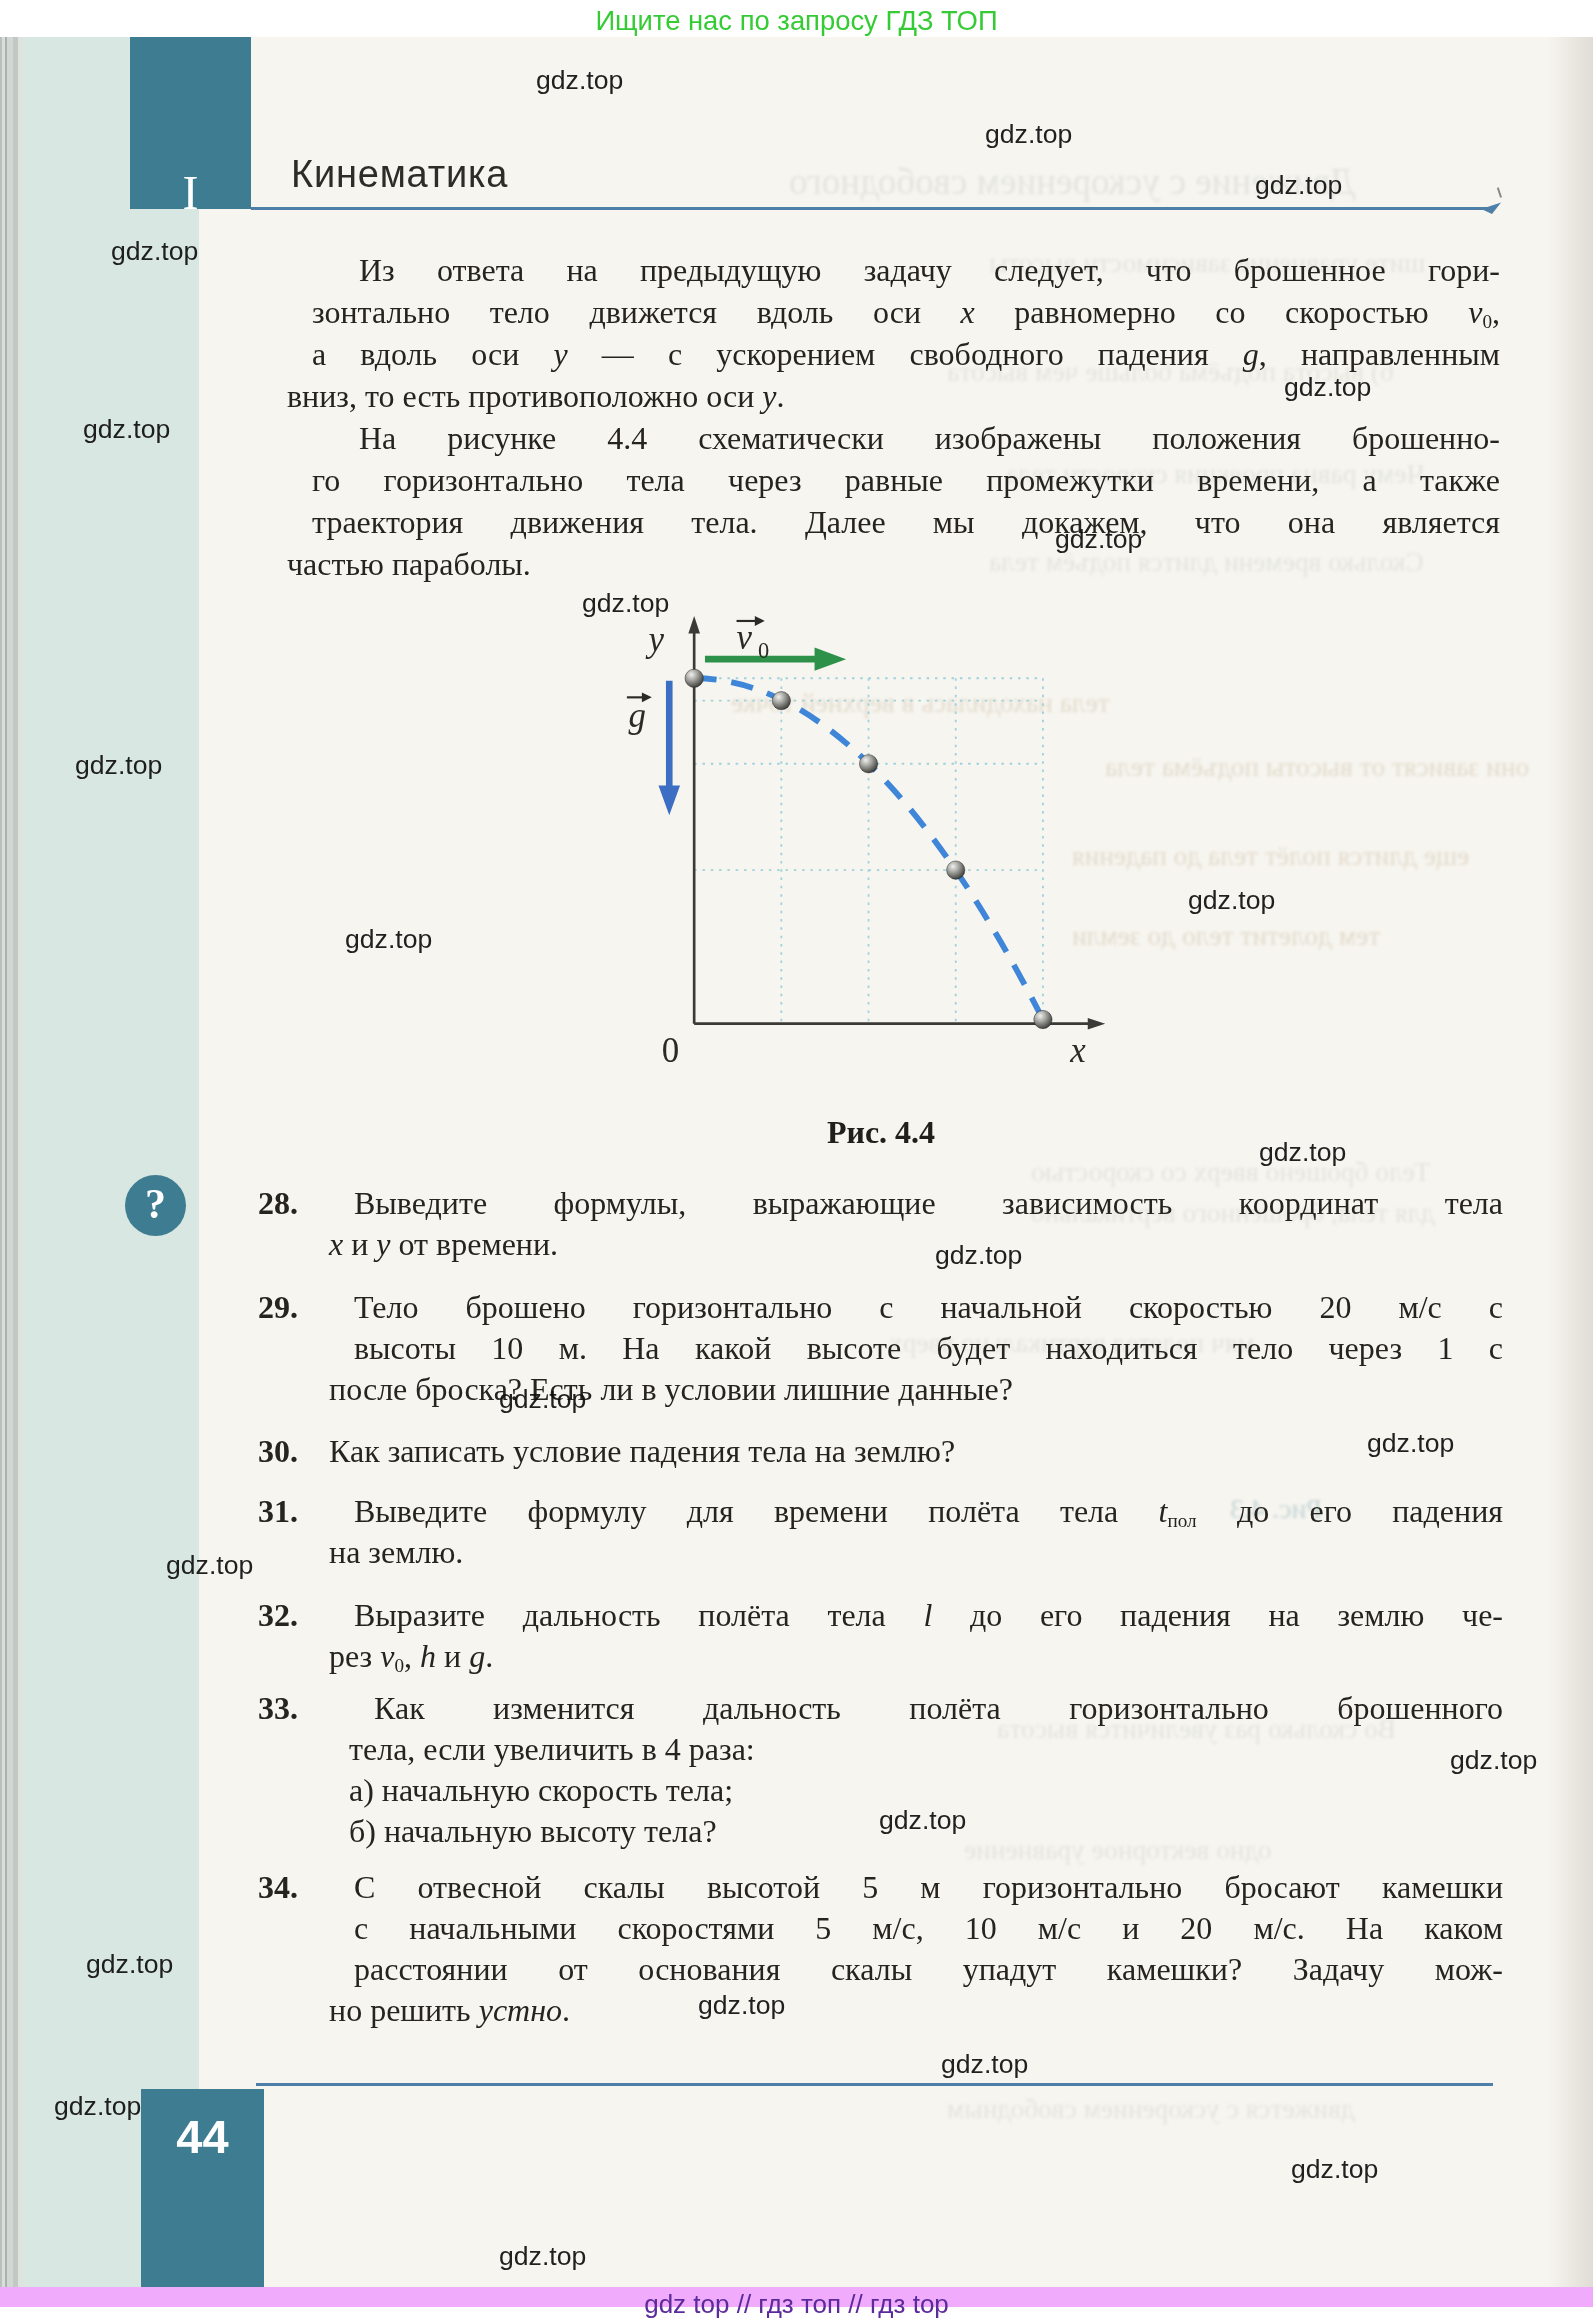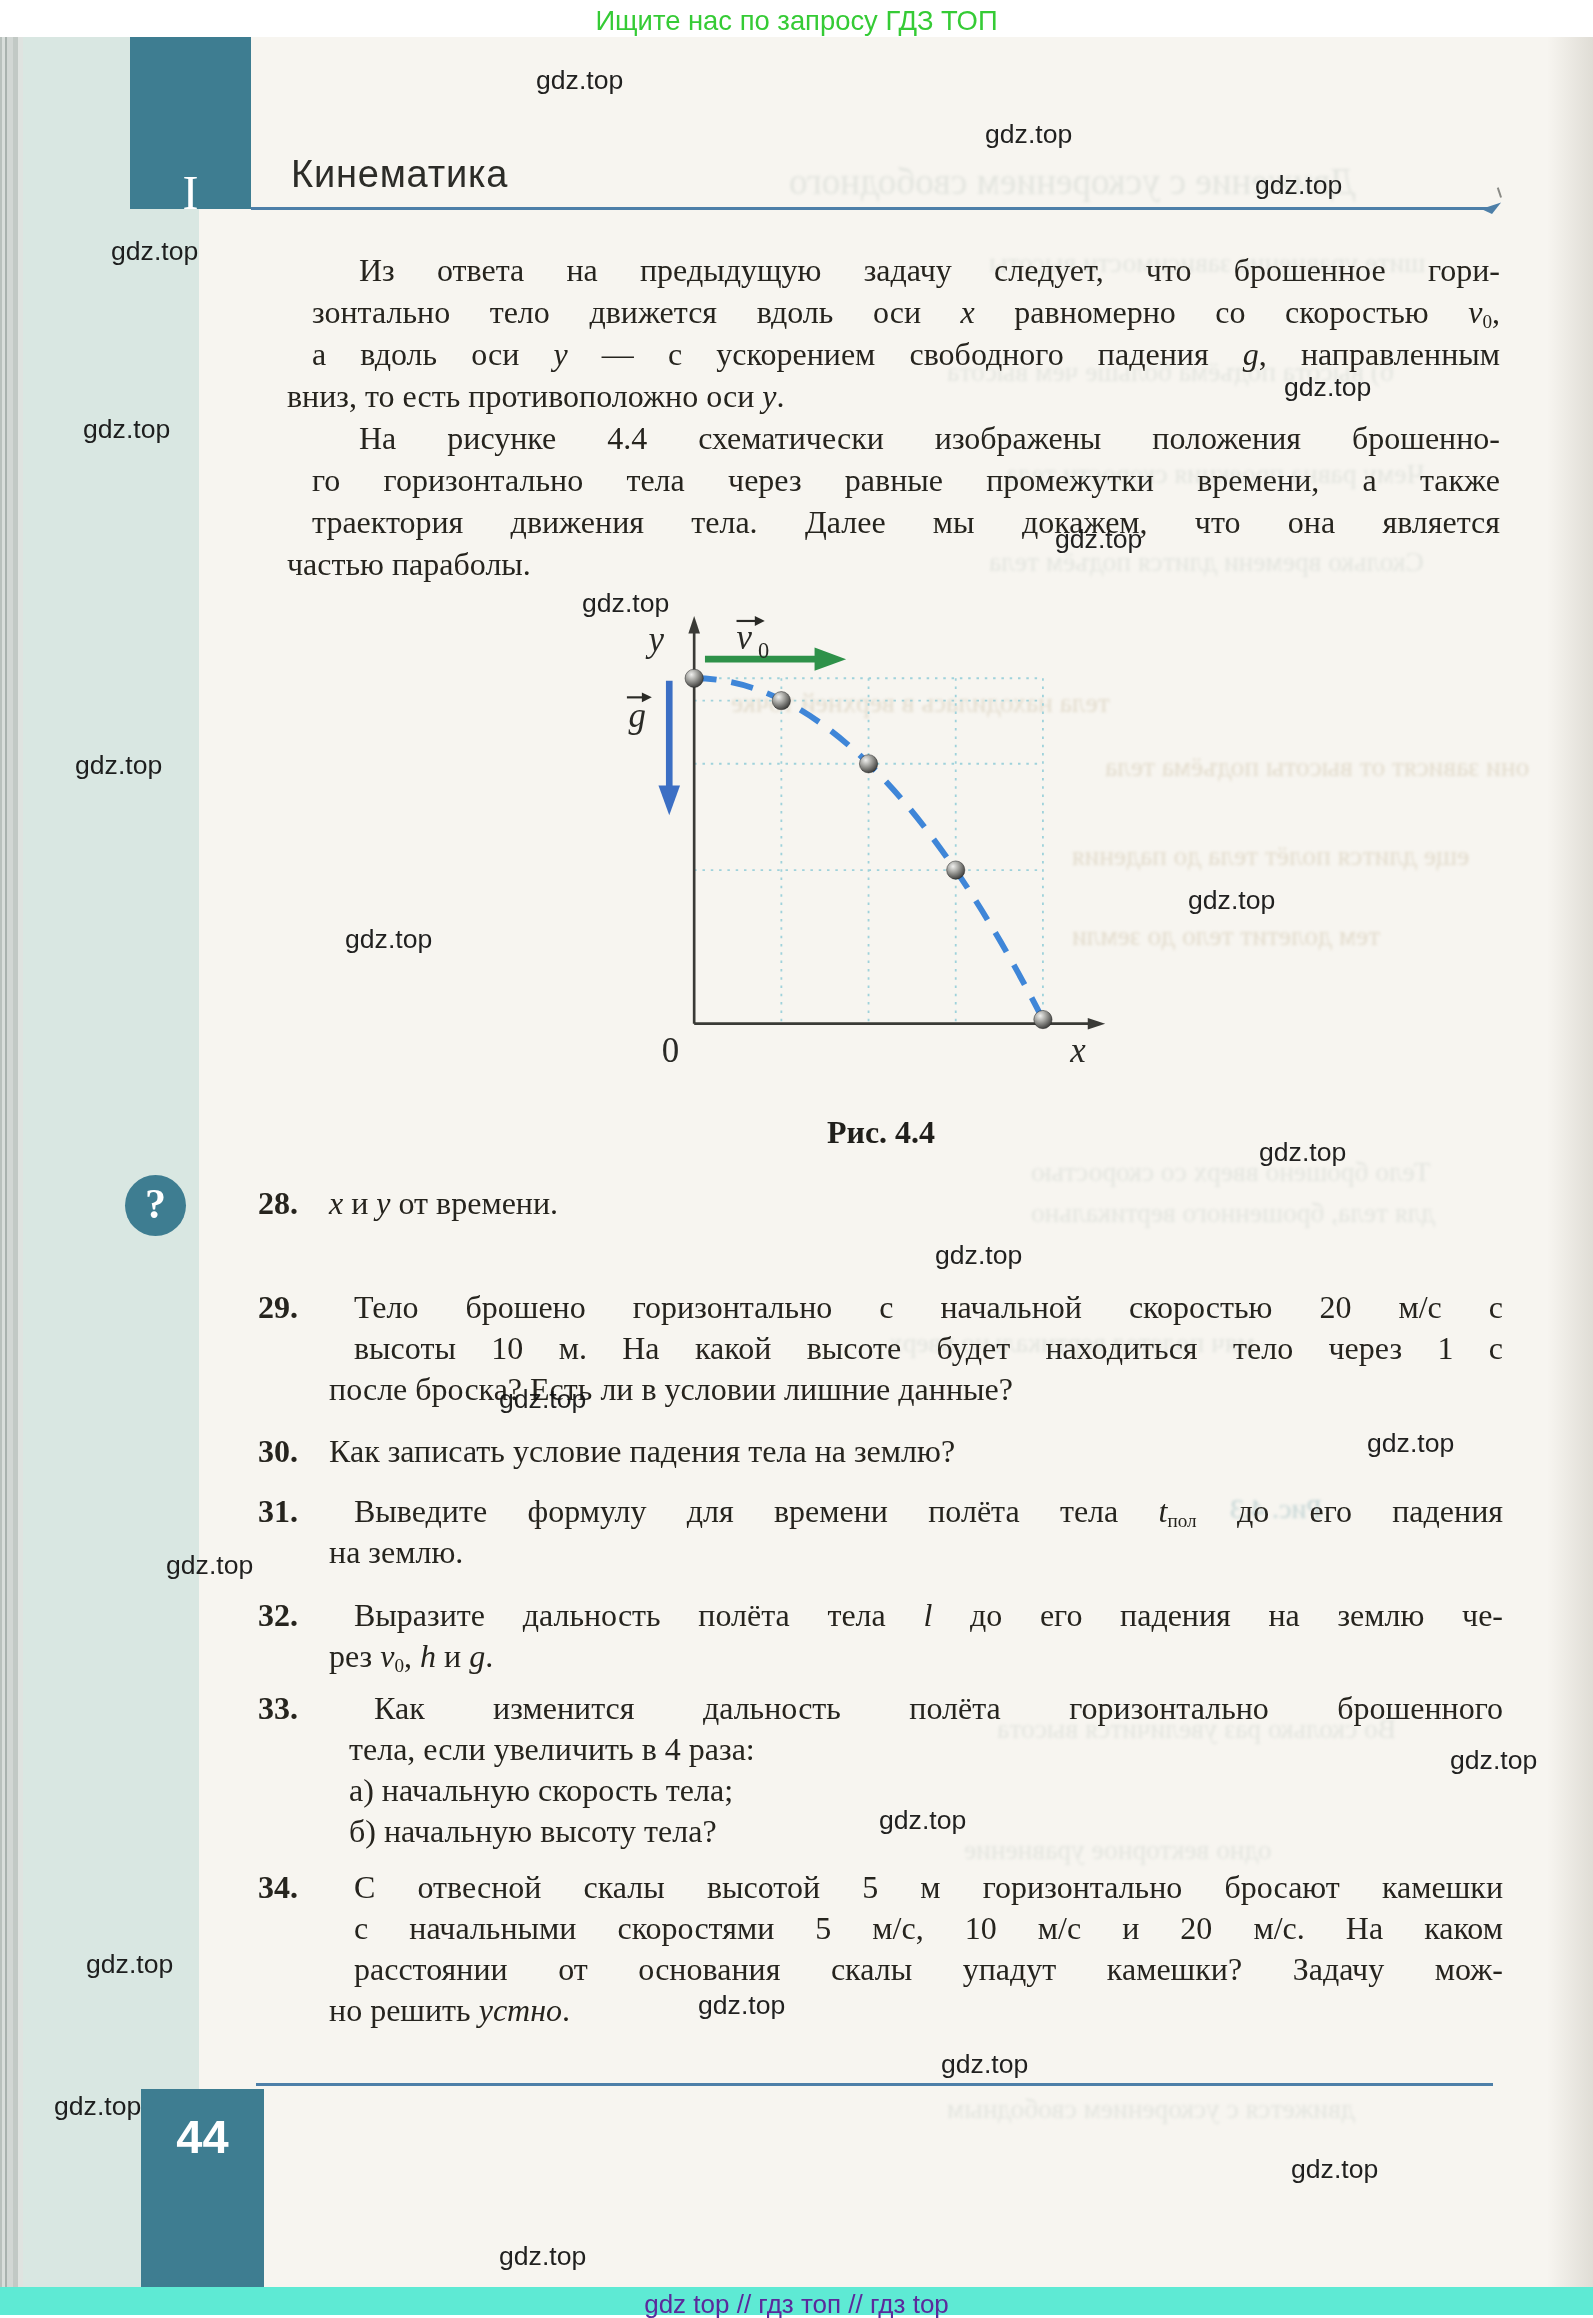--- a/index.html
+++ b/index.html
@@ -59,21 +59,21 @@
 
   .question{position:absolute;left:258px;width:1245px;display:flex;color:var(--text);}
   .q-num{width:71px;font-weight:bold;font-size:32px;line-height:41px;}
   .q-lines{flex:1;min-width:0;}
   .qline{height:41px;line-height:41px;font-size:32px;}
 
   .bottom-rule{position:absolute;left:256px;top:2083px;width:1237px;height:2.5px;background:var(--rule);}
   .page-badge{position:absolute;left:141px;top:2089px;width:123px;height:198px;background:var(--teal);}
   .page-badge span{display:block;margin-top:20px;text-align:center;
     font:bold 47px "Liberation Sans",sans-serif;color:#fff;}
-  .bottom-strip{position:absolute;left:0;top:2287px;width:100%;height:28px;background:#5eead4;}
+  .bottom-strip{position:absolute;left:0;top:2287px;width:100%;height:20px;background:#f0abfc;}
   .footer{position:absolute;top:1.7px;left:0;width:100%;text-align:center;
     font:26px "Liberation Sans",sans-serif;color:var(--footer);}
 
   .wm{position:absolute;font:26.6px "Liberation Sans",sans-serif;color:var(--wm);
     white-space:nowrap;opacity:.92;}
   .ghost{position:absolute;transform:scaleX(-1);filter:blur(1.5px);
     font-family:"Liberation Serif",serif;white-space:nowrap;}
   .g0{color:#7f948b;opacity:.17;}
   .g1{color:#b19f78;opacity:.30;}
   .g2{color:#6fa0a8;opacity:.38;}
@@ -186,20 +186,21 @@
 <div class="fig-caption">Рис. 4.4</div>
 
 <div class="q-icon">
   <span>?</span>
 </div>
 
 <div id="questions">
     <div class="question" style="top: 1183px;">
       <div class="q-num">28.</div>
       <div class="q-lines">
+        <div class="qline just">Выведите формулы, выражающие зависимость координат тела</div>
         <div class="qline"><i>x</i> и <i>y</i> от времени.</div>
       </div>
     </div>
     <div class="question" style="top: 1287px;">
       <div class="q-num">29.</div>
       <div class="q-lines">
         <div class="qline just">Тело брошено горизонтально с начальной скоростью 20 м/с с</div>
         <div class="qline just">высоты 10 м. На какой высоте будет находиться тело через 1 с</div>
         <div class="qline">после броска? Есть ли в условии лишние данные?</div>
       </div>

